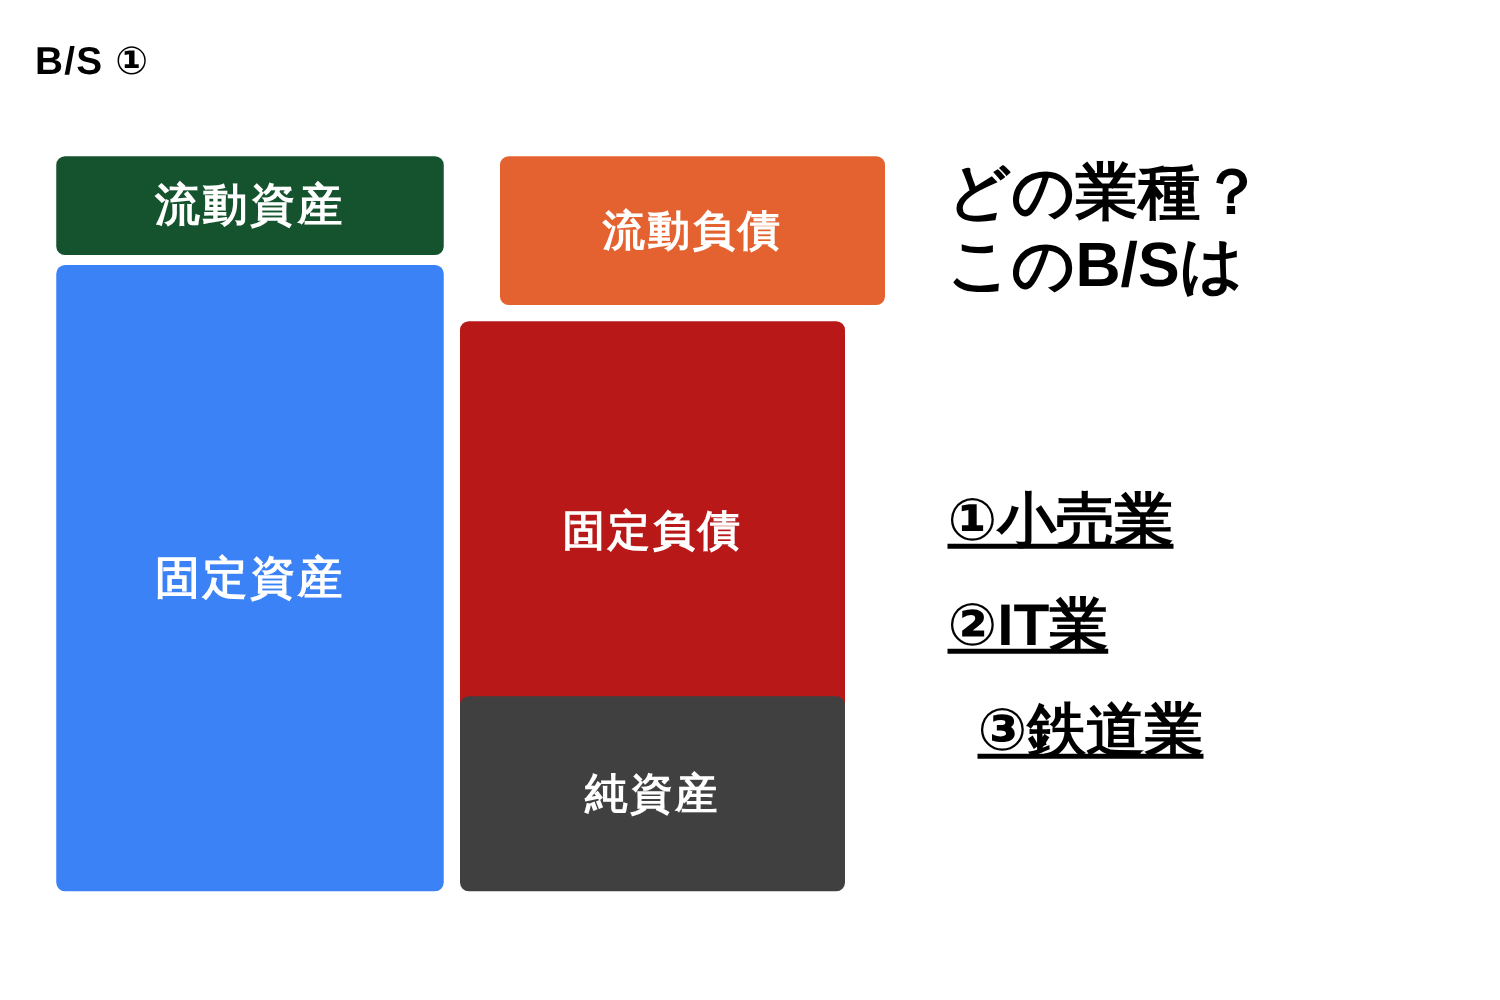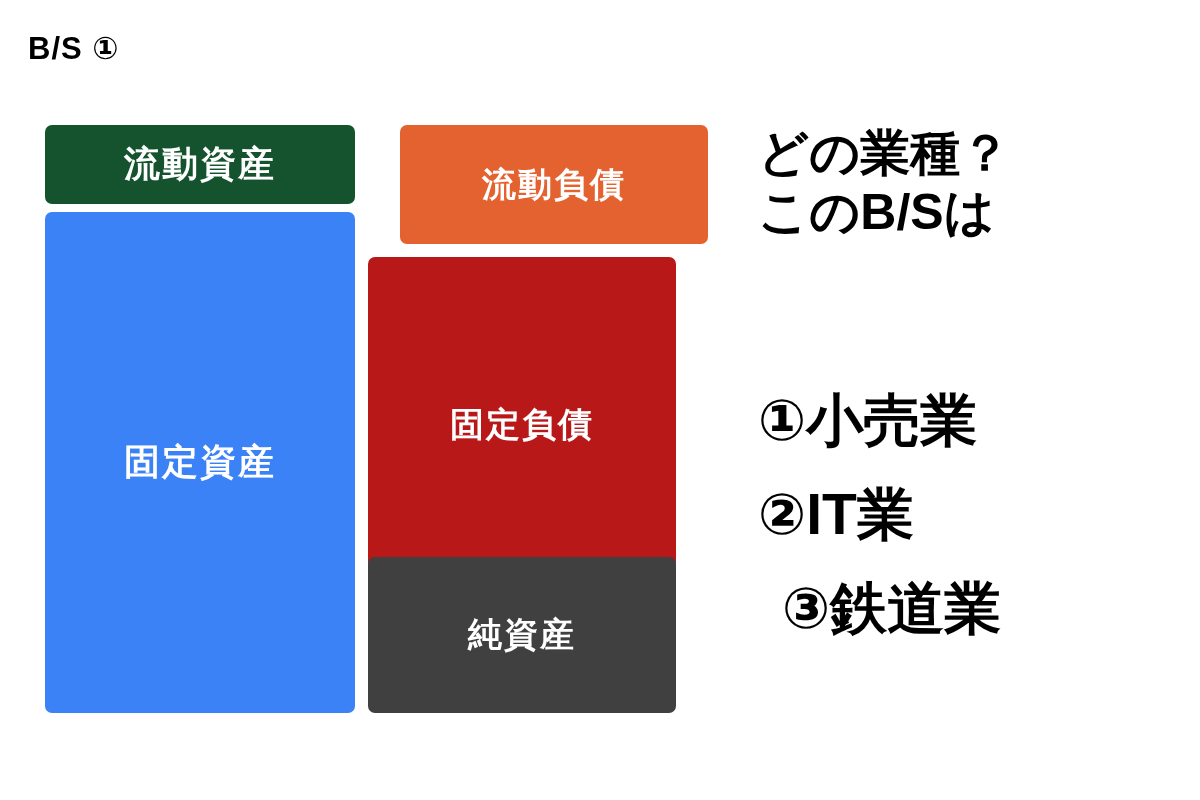--- a/index.html
+++ b/index.html
@@ -111,26 +111,27 @@
     white-space: nowrap;
   }
 
   .options-block {
     position: absolute;
     left: 758px;
     top: 392px;
     width: 420px;
   }
   .option-line {
-    font-size: 57px;
+    font-size: 47px;
     font-weight: bold;
     color: #000000;
     line-height: 1.0;
     white-space: nowrap;
     margin-bottom: 37px;
+    text-decoration: underline;
   }
   .option-line:last-child { margin-bottom: 0; margin-left: 24px; }
 </style>
 </head>
 <body>
 
 <div id="slide">
 
   <div class="slide-title">B/S ①</div>
 

